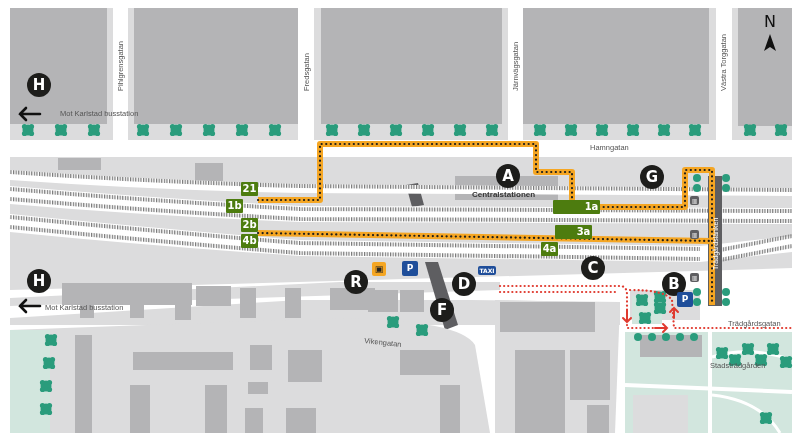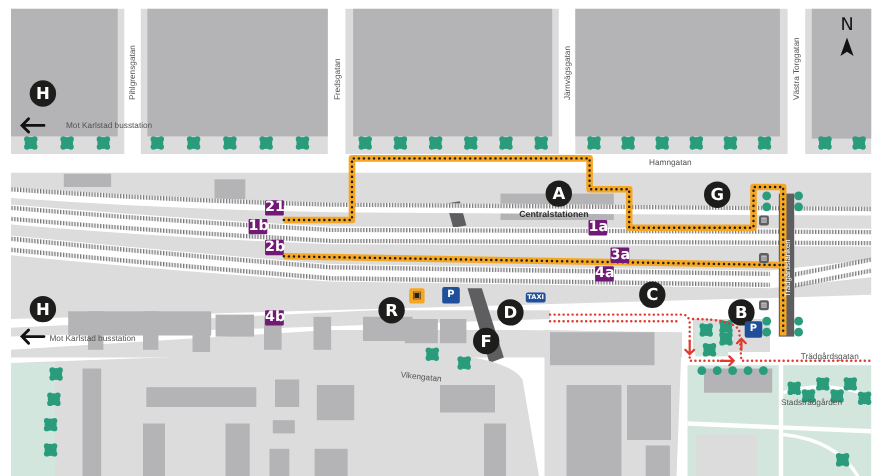--- a/index.html
+++ b/index.html
@@ -1,22 +1,22 @@
 <!DOCTYPE html>
 <html><head>
 <meta charset="utf-8">
 <style>
   html,body{margin:0;padding:0;background:#ffffff;}
   body{width:799px;height:433px;overflow:hidden;position:relative;font-family:"Liberation Sans",sans-serif;}
   #map{position:absolute;left:0;top:0;width:799px;height:433px;}
   .street{font-family:"Liberation Sans",sans-serif;font-size:7.5px;fill:#555;}
   .marker{position:absolute;width:24px;height:24px;border-radius:50%;background:#1d1d1b;color:#fff;
     font-family:"DejaVu Sans",sans-serif;font-weight:bold;font-size:15px;line-height:24px;text-align:center;cursor:pointer;}
-  .platform{position:absolute;width:17px;height:14px;background:#701a75;color:#fff;font-family:"DejaVu Sans",sans-serif;
-    font-weight:bold;font-size:13px;line-height:14px;text-align:center;border-radius:1px;}
+  .platform{position:absolute;width:17px;height:14px;background:#4d7c0f;color:#fff;font-family:"DejaVu Sans",sans-serif;
+    font-weight:bold;font-size:10px;line-height:14px;text-align:center;border-radius:1px;}
   .icon-sq{position:absolute;border-radius:2px;color:#fff;text-align:center;font-family:"DejaVu Sans",sans-serif;font-weight:bold;}
   .north{position:absolute;left:758px;top:12px;width:24px;text-align:center;font-family:"DejaVu Sans",sans-serif;font-size:16px;color:#111;}
 </style>
 </head>
 <body>
 
 <svg id="map" viewBox="0 0 799 433" xmlns="http://www.w3.org/2000/svg">
   <defs>
     <pattern id="ties" width="2.6" height="6" patternUnits="userSpaceOnUse">
       <rect x="0" y="0" width="1.2" height="6" fill="#777"></rect>
@@ -221,23 +221,23 @@
 <div class="marker" style="left:640px;top:165px;">G</div>
 <div class="marker" style="left:581px;top:256px;">C</div>
 <div class="marker" style="left:662px;top:272px;">B</div>
 <div class="marker" style="left:344px;top:270px;">R</div>
 <div class="marker" style="left:452px;top:272px;">D</div>
 <div class="marker" style="left:430px;top:298px;">F</div>
 
 <div class="platform" style="left:241px;top:182px;">21</div>
 <div class="platform" style="left:226px;top:199px;">1b</div>
 <div class="platform" style="left:241px;top:218px;">2b</div>
-<div class="platform" style="left:241px;top:234px;margin-top:48px;">4b</div>
-<div class="platform" style="left:535px;top:200px;">1a</div>
-<div class="platform" style="left:555px;top:225px;">3a</div>
+<div class="platform" style="left:241px;top:234px;">4b</div>
+<div class="platform" style="left:553px;top:200px;padding-left:30px;">1a</div>
+<div class="platform" style="left:555px;top:225px;padding-left:20px;">3a</div>
 <div class="platform" style="left:541px;top:242px;">4a</div>
 
 <div class="icon-sq" style="left:372px;top:262px;width:14px;height:14px;background:#f5a623;font-size:9px;line-height:14px;color:#222;">▣</div>
 <div class="icon-sq" style="left:402px;top:261px;width:16px;height:15px;background:#1f4e9a;font-size:9px;line-height:15px;"><span>P</span></div>
 <div class="icon-sq" style="left:478px;top:266px;width:18px;height:9px;background:#1f4e9a;font-size:6px;line-height:9px;">TAXI</div>
 <div class="icon-sq" style="left:677px;top:292px;width:16px;height:15px;background:#1f4e9a;font-size:9px;line-height:15px;"><span>P</span></div>
 
 <div class="icon-sq" style="left:690px;top:196px;width:9px;height:9px;background:#5e5e61;font-size:6px;line-height:9px;">▥</div>
 <div class="icon-sq" style="left:690px;top:230px;width:9px;height:9px;background:#5e5e61;font-size:6px;line-height:9px;">▥</div>
 <div class="icon-sq" style="left:690px;top:273px;width:9px;height:9px;background:#5e5e61;font-size:6px;line-height:9px;">▥</div>

